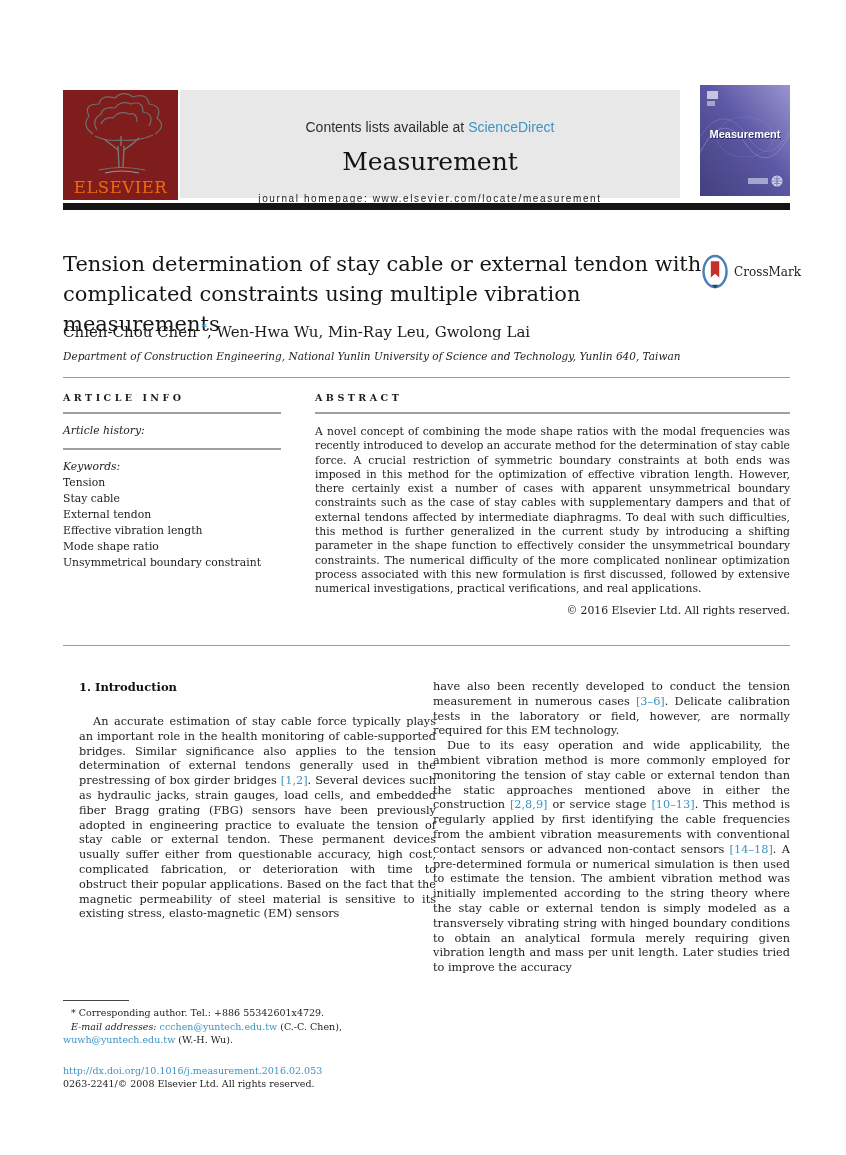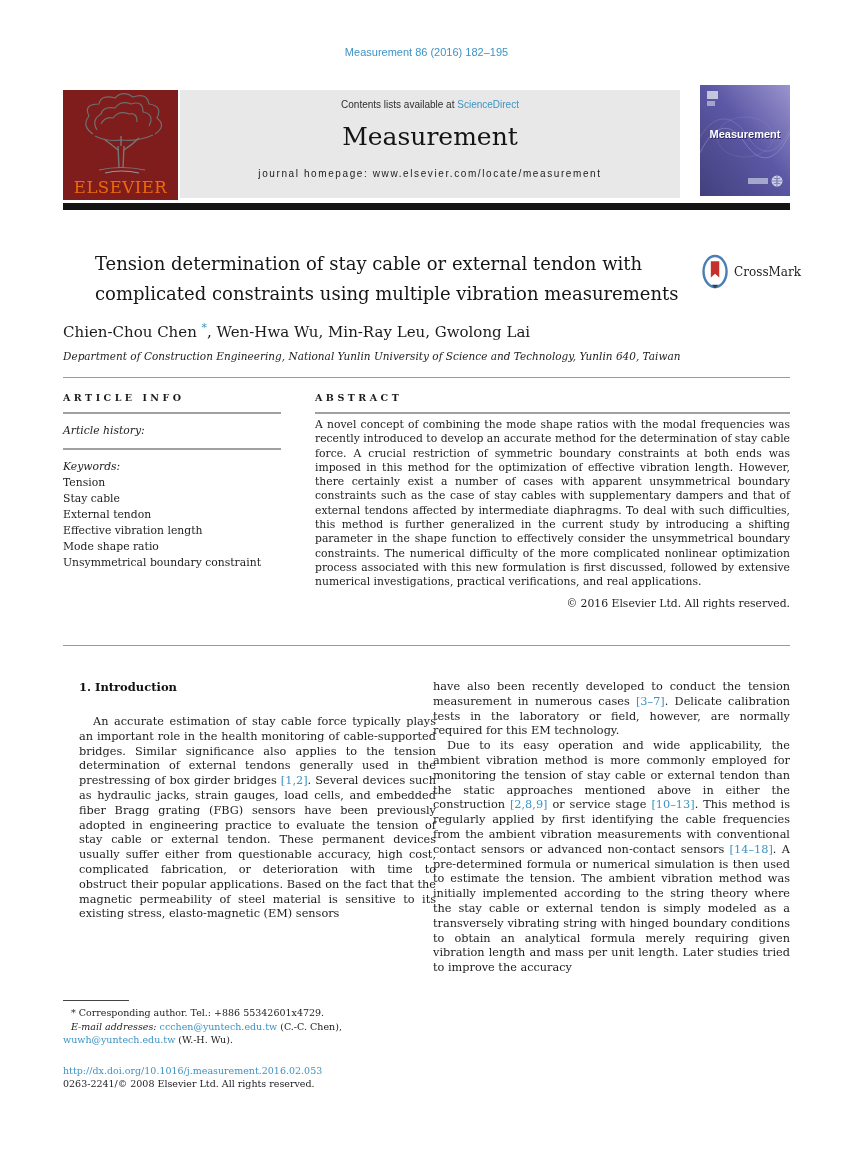--- a/index.html
+++ b/index.html
@@ -23,37 +23,37 @@
   .elsevier-wordmark {
     font-family:"DejaVu Serif", serif; font-size:16.5px; letter-spacing:0.5px;
     color:#ee6b0b; margin-top:2px;
   }
   .band {
     top:90px; left:180px; width:500px; height:108px; background:#e8e8e8;
     text-align:center;
   }
   .contents-line {
     padding-top:9px; font-family:"Liberation Sans", sans-serif;
-    font-size:10px; color:#2e2e2e;
+    font-size:14px; color:#2e2e2e;margin-top:20px;
   }
   .contents-line .sd-link { color:#3d93c4; }
   .band-journal-title {
     margin-top:12px; font-family:"DejaVu Serif", serif; font-size:25px; color:#141414;
   }
   .homepage-line {
     margin-top:17px; font-family:"Liberation Sans", sans-serif;
     font-size:10px; letter-spacing:1.6px; color:#222;
   }
   .cover { top:85px; left:700px; width:90px; height:111px; }
   .black-bar { top:203px; left:63px; width:727px; height:7px; background:#141414; }
 
   
   .title {
     top:249px; left:63px; width:660px;
-    font-size:18px; line-height:30px; color:#161616;margin-left:32px;
+    font-size:21px; line-height:30px; color:#161616;
   }
   .crossmark { top:251px; left:701px; width:100px; height:42px; display:flex; align-items:center; gap:5px; }
   .crossmark-label { font-size:12px; color:#222; }
 
   .authors { top:321px; left:63px; width:660px; font-size:15px; color:#1a1a1a; }
   .affiliation { top:350px; left:63px; width:700px; font-size:10.5px; font-style:italic; color:#222; }
 
   .rule { background:#9b9b9b; height:1px; }
   .rule-top { top:377px; left:63px; width:727px; }
   .rule-mid { top:645px; left:63px; width:727px; }
@@ -62,21 +62,21 @@
   .info-col { top:392px; left:63px; width:218px; }
   .abs-col  { top:392px; left:315px; width:475px; }
   .col-heading {
     font-size:9.5px; font-weight:bold; letter-spacing:3.5px; color:#1b1b1b;
   }
   .heading-rule { height:2px; background:#a0a0a0; margin-top:9px; }
   .info-label { font-style:italic; font-size:10.8px; margin-top:9px; line-height:16px; }
   .info-lines div, .keyword-list div { font-size:10.8px; line-height:16px; color:#1c1c1c; }
   .info-divider { height:2px; background:#a0a0a0; margin-top:9px; margin-bottom:2px; }
   .abstract-text {
-    margin-top:4px; font-size:10.8px; line-height:14.3px;
+    margin-top:11px; font-size:10.8px; line-height:14.3px;
     text-align:justify; color:#1c1c1c;
   }
   .abstract-copyright { margin-top:7px; font-size:10.8px; text-align:right; }
 
   
   .col-left  { top:680px; left:79px;  width:357px; }
   .col-right { top:680px; left:433px; width:357px; }
   .section-heading { font-size:11.5px; font-weight:bold; color:#111; }
   .body-para {
     font-size:11.3px; line-height:14.8px; text-align:justify; color:#1c1c1c;
@@ -93,21 +93,20 @@
 
   .c-link { color:#3d93c4; }
   .c-sup  { color:#3d93c4; font-size:0.72em; vertical-align:super; }
   .c-italic { font-style:italic; }
 </style>
 </head>
 <body>
 
 <div class="page">
 
-  <div class="abs citation">Measurement 86 (2016) 182–195</div>
 
   <div class="abs logo-block">
     <svg width="100" height="86" viewBox="0 0 100 86">
       <g stroke="#6f6f6f" fill="none" stroke-width="1.2">
         <path d="M22,44 Q10,36 18,26 Q12,14 28,14 Q30,4 44,8 Q52,0 62,7 Q76,2 78,14 Q92,16 86,28 Q96,36 84,44"></path>
         <path d="M26,40 Q20,30 30,24 Q32,16 44,18 Q50,10 60,14 Q72,10 72,22 Q84,24 78,36"></path>
         <path d="M30,34 Q34,26 42,28 Q48,20 58,24 Q66,22 66,32"></path>
         <path d="M24,46 Q36,52 50,50 Q66,52 82,45"></path>
       </g>
       <g stroke="#777" stroke-width="1.4" fill="none">
@@ -201,21 +200,21 @@
   </div>
 
   <div class="abs rule rule-mid"></div>
 
   <div class="abs col-left">
     <div class="section-heading">1. Introduction</div>
     <div class="body-para para-first indent"><span>An accurate estimation of stay cable force typically plays an important role in the health monitoring of cable-supported bridges. Similar significance also applies to the tension determination of external tendons generally used in the prestressing of box girder bridges </span><span class="c-link">[1,2]</span><span>. Several devices such as hydraulic jacks, strain gauges, load cells, and embedded fiber Bragg grating (FBG) sensors have been previously adopted in engineering practice to evaluate the tension of stay cable or external tendon. These permanent devices usually suffer either from questionable accuracy, high cost, complicated fabrication, or deterioration with time to obstruct their popular applications. Based on the fact that the magnetic permeability of steel material is sensitive to its existing stress, elasto-magnetic (EM) sensors</span></div>
   </div>
 
   <div class="abs col-right">
-    <div class="body-para"><span>have also been recently developed to conduct the tension measurement in numerous cases </span><span class="c-link">[3–7]</span><span>. Delicate calibration tests in the laboratory or field, however, are normally required for this EM technology.</span></div>
+    <div class="body-para"><span>have also been recently developed to conduct the tension measurement in numerous cases </span><span class="c-link">[3–6]</span><span>. Delicate calibration tests in the laboratory or field, however, are normally required for this EM technology.</span></div>
     <div class="body-para indent"><span>Due to its easy operation and wide applicability, the ambient vibration method is more commonly employed for monitoring the tension of stay cable or external tendon than the static approaches mentioned above in either the construction </span><span class="c-link">[2,8,9]</span><span> or service stage </span><span class="c-link">[10–13]</span><span>. This method is regularly applied by first identifying the cable frequencies from the ambient vibration measurements with conventional contact sensors or advanced non-contact sensors </span><span class="c-link">[14–18]</span><span>. A pre-determined formula or numerical simulation is then used to estimate the tension. The ambient vibration method was initially implemented according to the string theory where the stay cable or external tendon is simply modeled as a transversely vibrating string with hinged boundary conditions to obtain an analytical formula merely requiring given vibration length and mass per unit length. Later studies tried to improve the accuracy</span></div>
   </div>
 
   <div class="abs footnote">
     <div class="footnote-rule"></div>
     <div class="footnote-line first">* Corresponding author. Tel.: +886 55342601x4729.</div>
     <div class="footnote-line" style="text-indent:8px;"><span class="c-italic">E-mail addresses: </span><span class="c-link">ccchen@yuntech.edu.tw</span><span> (C.-C. Chen), </span><span class="c-link">wuwh@yuntech.edu.tw</span><span> (W.-H. Wu).</span></div>
     <div class="doi-block">
       <div class="footnote-line c-link">http://dx.doi.org/10.1016/j.measurement.2016.02.053</div>
       <div class="footnote-line">0263-2241/© 2008 Elsevier Ltd. All rights reserved.</div>

